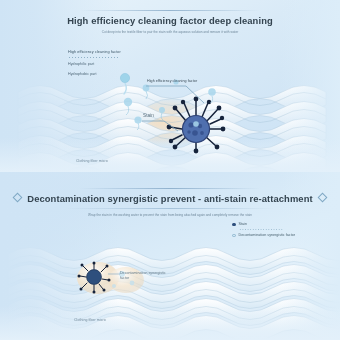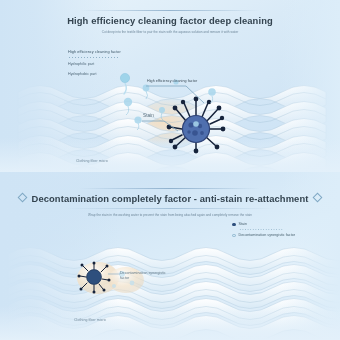--- a/index.html
+++ b/index.html
@@ -294,21 +294,21 @@
         <circle cx="48" cy="18" r="3"></circle>
           <circle cx="58" cy="27" r="2.4"></circle>
         <circle cx="40" cy="30" r="2"></circle>
       </g>
     </svg>
 
     <div class="hd" style="top:16px;">
       <div class="rule"></div>
       <div class="ttl-row" style="margin-top:4px;">
         <span class="dia"></span>
-        <span class="ttl" style="margin-top:0;">Decontamination completely factor - anti-stain re-attachment</span>
+        <span class="ttl" style="margin-top:0;">Decontamination synergistic prevent - anti-stain re-attachment</span>
         <span class="dia"></span>
       </div>
       <div class="rule2"></div>
       <div class="sub" style="width:196px;">Wrap the stain in the washing water to prevent the stain from being attached again and completely remove the stain</div>
     </div>
 
     <div class="legend" style="right:32px; top:50px; width:76px;">
       <div class="row">
         <span class="sw stain"></span>
         <span class="txt">Stain</span>

